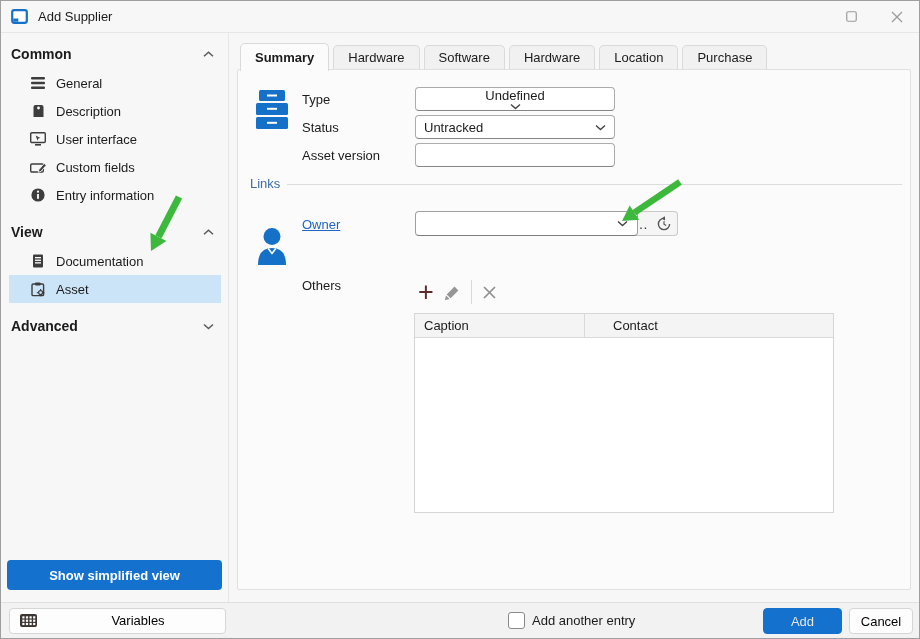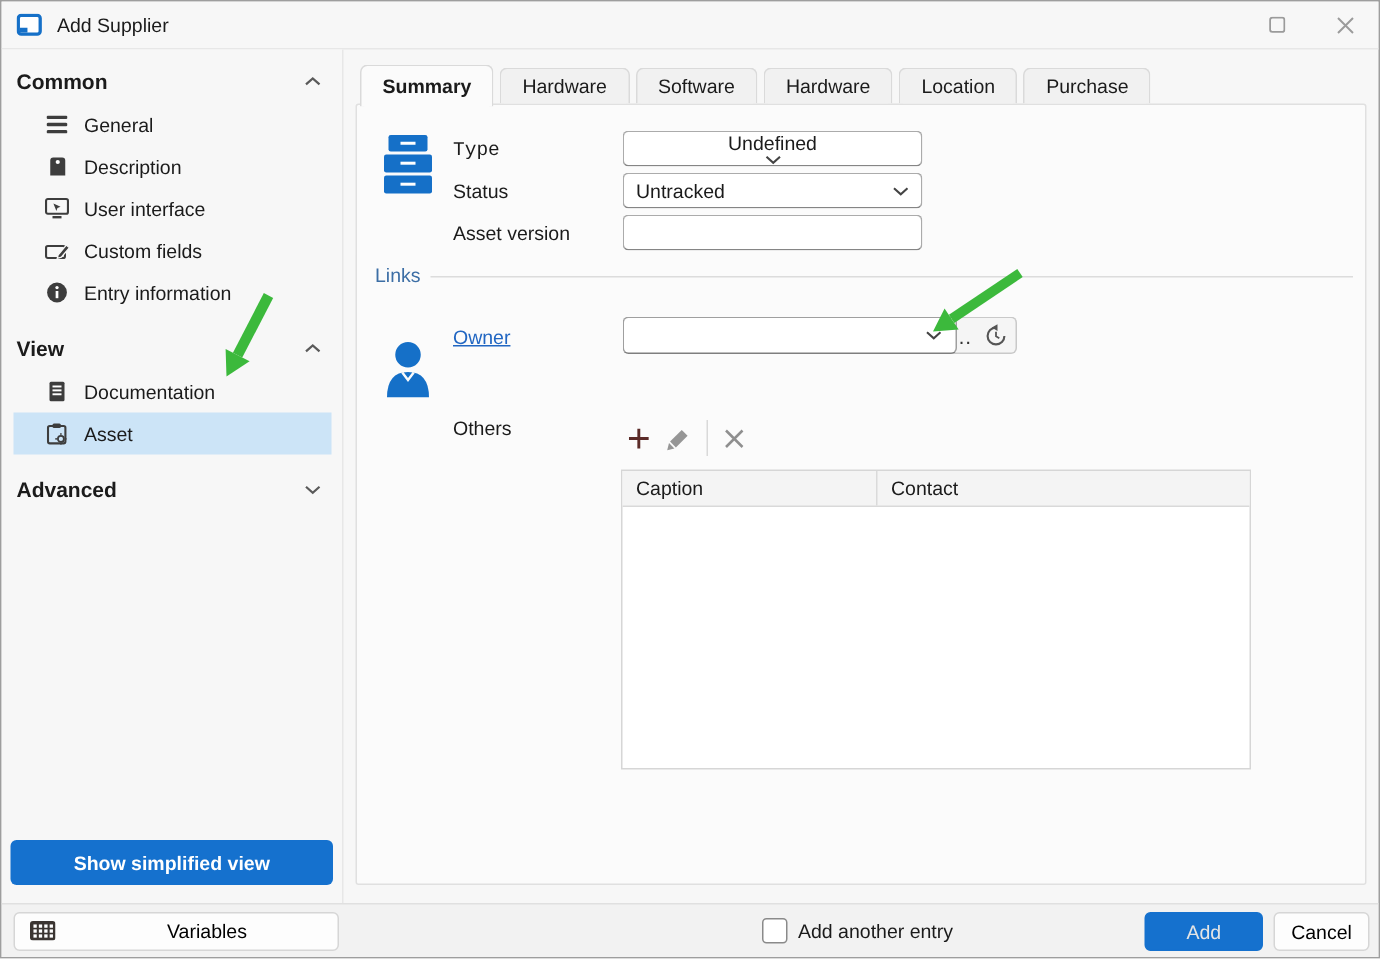--- a/index.html
+++ b/index.html
@@ -40,21 +40,21 @@
   .owner-link { position:absolute; left:64px; top:147px; font-size:13px; color:#2166c2; text-decoration:underline; }
   .owner-group { position:absolute; left:177px; top:141px; width:263px; height:25px; display:flex; }
   .owner-combo { width:224px; height:25px; background:#fff; border:1px solid #9f9f9f; border-bottom-color:#7e7e7e; border-radius:4px; display:flex; align-items:center; padding:0 9px; position:relative; z-index:1; font-size:13px; }
   .owner-combo .cval { flex:1; }
   .owner-extra { flex:1; margin-left:-4px; background:#f5f5f5; border:1px solid #c9c9c9; border-left:none; border-radius:0 4px 4px 0; display:flex; align-items:center; justify-content:flex-end; padding-right:5px; gap:7px; }
   .ellipsis { font-size:14px; color:#333; line-height:10px; letter-spacing:1px; }
   .others-toolbar { position:absolute; left:180px; top:209px; height:26px; display:flex; align-items:center; gap:10px; }
   .plus-glyph { font-size:27px; color:#5b2b28; line-height:22px; font-weight:normal; }
   .tsep { width:1px; height:24px; background:#d9d9d9; }
   .otable { position:absolute; left:176px; top:243px; width:420px; height:200px; border:1px solid #d6d6d6; background:#fff; }
-  .otable .thead { display:flex; height:24px; background:#f4f4f4; border-bottom:1px solid #d9d9d9; }
+  .otable .thead { display:flex; height:24px; background:#f4f4f4; border-bottom:1px solid #d9d9d9;gap:19px; }
   .otable .th { font-size:13px; padding:4px 0 0 9px; }
   .otable .th.c1 { width:170px; border-right:1px solid #dadada; }
   .otable .th.c2 { flex:1; }
   .otable .tbody { height:175px; }
 
   
   .footer { position:absolute; left:0; right:0; bottom:0; height:36px; background:#f2f2f2; border-top:1px solid #e0e0e0; display:flex; align-items:center; padding-left:8px; }
   .btn { border:1px solid #d6d6d6; background:#fdfdfd; border-radius:4px; height:26px; font-size:13px; font-family:"Liberation Sans", sans-serif; }
   .variables-btn { width:217px; display:flex; align-items:center; padding:0 10px;gap:24px; }
   .variables-btn .vlabel { flex:1; text-align:center; }
@@ -216,21 +216,21 @@
         <svg width="34" height="42" viewBox="0 0 34 42">
             <rect x="4" y="0" width="26" height="11" rx="1.5" fill="#1570c8"></rect>
             <rect x="1" y="13" width="32" height="12" rx="1.5" fill="#1570c8"></rect>
             <rect x="1" y="27" width="32" height="12" rx="1.5" fill="#1570c8"></rect>
             <rect x="12" y="4.5" width="10" height="2" fill="#fff"></rect>
             <rect x="12" y="17.8" width="10" height="2" fill="#fff"></rect>
             <rect x="12" y="31.8" width="10" height="2" fill="#fff"></rect>
           </svg>
       </span>
 
-      <span class="flabel" style="left:64px; top:22px;font-family:Liberation Mono, monospace;">Type</span>
+      <span class="flabel" style="left:64px; top:22px;">Type</span>
       <div class="field combo" style="left:177px; top:17px;flex-direction:column;">
         <span class="cval">Undefined</span>
         <span style="display:flex;">
             <svg width="11" height="7" viewBox="0 0 11 7">
               <polyline points="1,1.5 5.5,5.5 10,1.5" fill="none" stroke="#444" stroke-width="1.4"></polyline>
             </svg>
           </span>
       </div>
 
       <span class="flabel" style="left:64px; top:50px;">Status</span>

